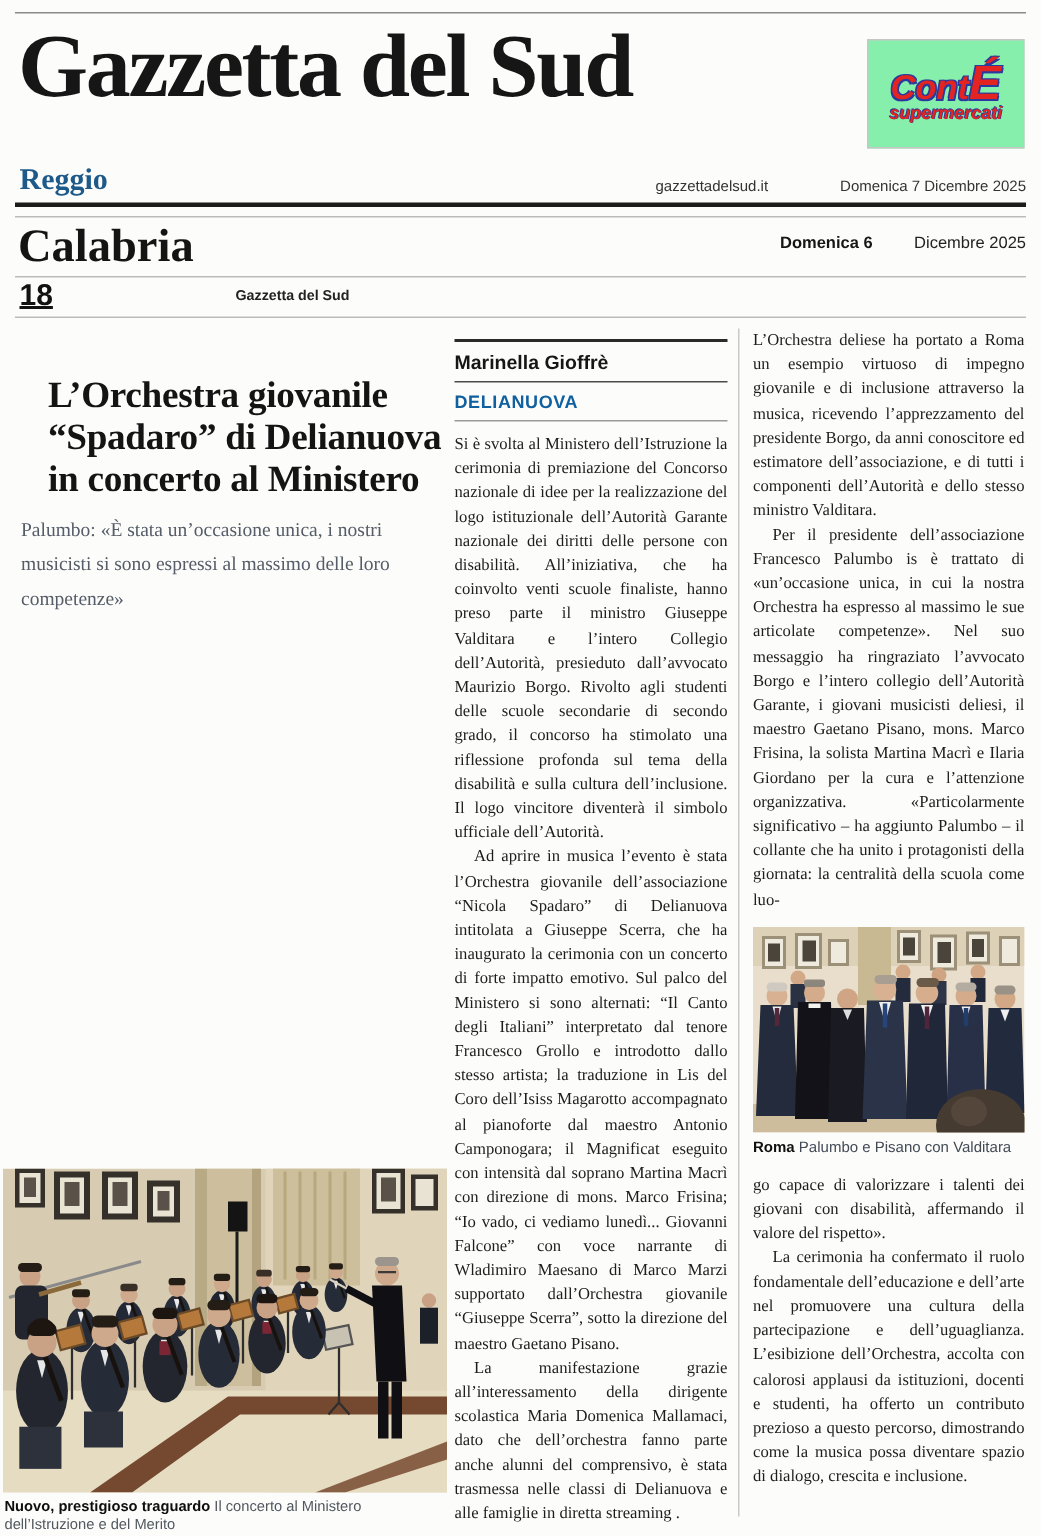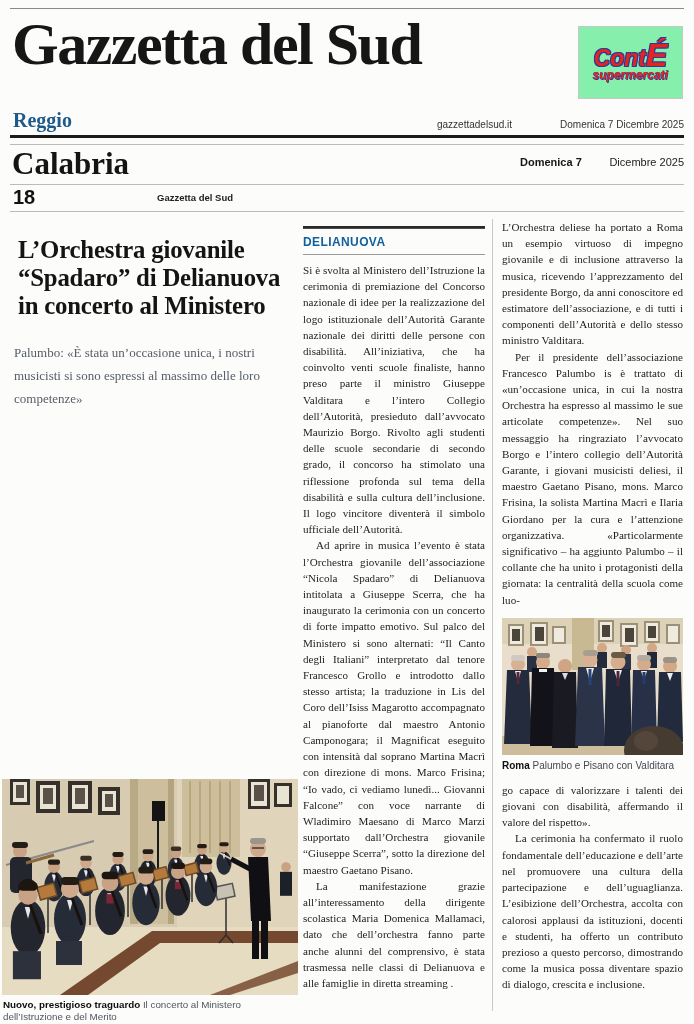--- a/index.html
+++ b/index.html
@@ -22,21 +22,21 @@
   .edition{left:13px;top:109px;font-family:"Liberation Serif",serif;font-weight:700;
      font-size:20px;color:#1d5a8a;}
   .website{left:437px;top:119px;font-size:10px;color:#333;}
   .date-top{right:10px;top:119px;font-size:10px;color:#333;text-align:right;padding-left:43px;}
   .thick-rule{left:10px;right:10px;top:135px;height:3px;background:#1b1b1b;}
   
   .section-name{left:12px;top:146px;font-family:"Liberation Serif",serif;font-weight:700;
      font-size:31px;color:#141414;}
   .section-day{left:520px;top:156px;font-size:11px;font-weight:700;color:#161616;}
   .section-monthyear{right:10px;top:156px;font-size:11px;color:#222;}
-  .folio-no{left:13px;top:186px;font-size:20px;font-weight:700;color:#111;}
+  .folio-no{left:13px;top:186px;font-size:20px;font-weight:700;color:#111;text-decoration:underline;}
   .folio-paper{left:157px;top:192px;font-size:9.5px;font-weight:700;color:#222;}
   
   .headline{left:14px;top:232px;width:282px;font-family:"Liberation Serif",serif;font-weight:700;
      font-size:24.8px;line-height:1.13;letter-spacing:-0.2px;color:#141414;}
   .subhead{left:14px;top:342px;width:284px;font-family:"Liberation Serif",serif;
      font-size:13px;line-height:1.75;color:#565d68;}
   .col{position:absolute;}
   .col-mid{left:303px;top:226px;width:182px;}
   .col-right{left:502px;top:219px;width:181px;}
   .rule-dark{height:2px;background:#2a2a2a;}
@@ -69,32 +69,33 @@
     <div class="l1"><span>Cont</span><span class="acc">É</span></div>
     <div class="l2">supermercati</div>
   </div>
   <div class="abs edition">Reggio</div>
   <div class="abs website">gazzettadelsud.it</div>
   <div class="abs date-top">Domenica 7 Dicembre 2025</div>
   <div class="abs thick-rule"></div>
   <div class="rule" style="left:10px;right:10px;top:144px;background:#bbb;"></div>
 
   <div class="abs section-name">Calabria</div>
-  <div class="abs section-day">Domenica 7</div>
+  <div class="abs section-day">Domenica 6</div>
   <div class="abs section-monthyear">Dicembre 2025</div>
   <div class="rule" style="left:10px;right:10px;top:184px;background:#bbb;"></div>
   <div class="abs folio-no">18</div>
   <div class="abs folio-paper">Gazzetta del Sud</div>
   <div class="rule" style="left:10px;right:10px;top:211px;background:#bbb;"></div>
 
-  <h1 class="abs headline" style="margin:4px;">L’Orchestra giovanile “Spadaro” di Delianuova in concerto al Ministero</h1>
+  <h1 class="abs headline" style="margin:18px;">L’Orchestra giovanile “Spadaro” di Delianuova in concerto al Ministero</h1>
   <div class="abs subhead">Palumbo: «È stata un’occasione unica, i nostri musicisti si sono espressi al massimo delle loro competenze»</div>
 
   <div class="col col-mid body-text">
     <div class="rule-dark"></div>
+    <div class="byline">Marinella Gioffrè</div>
     <div class="rule-mid"></div>
     <div class="dateline">DELIANUOVA</div>
     <div class="rule-light"></div>
     <p class="first">Si è svolta al Ministero dell’Istruzione la cerimonia di premiazione del Concorso nazionale di idee per la realizzazione del logo istituzionale dell’Autorità Garante nazionale dei diritti delle persone con disabilità. All’iniziativa, che ha coinvolto venti scuole finaliste, hanno preso parte il ministro Giuseppe Valditara e l’intero Collegio dell’Autorità, presieduto dall’avvocato Maurizio Borgo. Rivolto agli studenti delle scuole secondarie di secondo grado, il concorso ha stimolato una riflessione profonda sul tema della disabilità e sulla cultura dell’inclusione. Il logo vincitore diventerà il simbolo ufficiale dell’Autorità.</p>
     <p class="ind">Ad aprire in musica l’evento è stata l’Orchestra giovanile dell’associazione “Nicola Spadaro” di Delianuova intitolata a Giuseppe Scerra, che ha inaugurato la cerimonia con un concerto di forte impatto emotivo. Sul palco del Ministero si sono alternati: “Il Canto degli Italiani” interpretato dal tenore Francesco Grollo e introdotto dallo stesso artista; la traduzione in Lis del Coro dell’Isiss Magarotto accompagnato al pianoforte dal maestro Antonio Camponogara; il Magnificat eseguito con intensità dal soprano Martina Macrì con direzione di mons. Marco Frisina; “Io vado, ci vediamo lunedì... Giovanni Falcone” con voce narrante di Wladimiro Maesano di Marco Marzi supportato dall’Orchestra giovanile “Giuseppe Scerra”, sotto la direzione del maestro Gaetano Pisano.</p>
     <p class="ind">La manifestazione grazie all’interessamento della dirigente scolastica Maria Domenica Mallamaci, dato che dell’orchestra fanno parte anche alunni del comprensivo, è stata trasmessa nelle classi di Delianuova e alle famiglie in diretta streaming .</p>
   </div>
 
   <div class="abs divider-v"></div>
 

